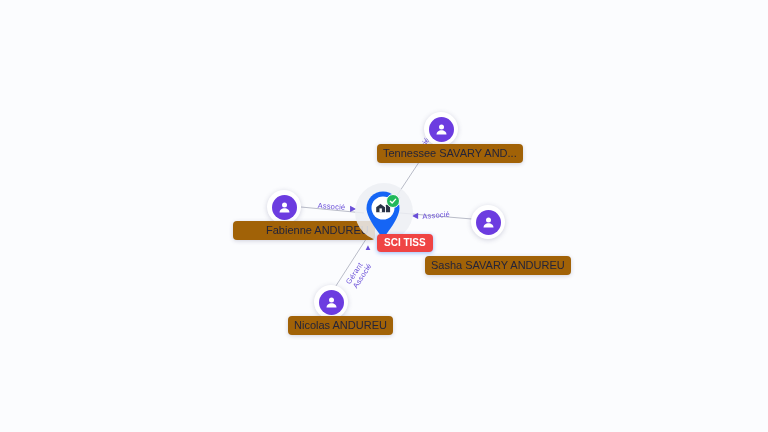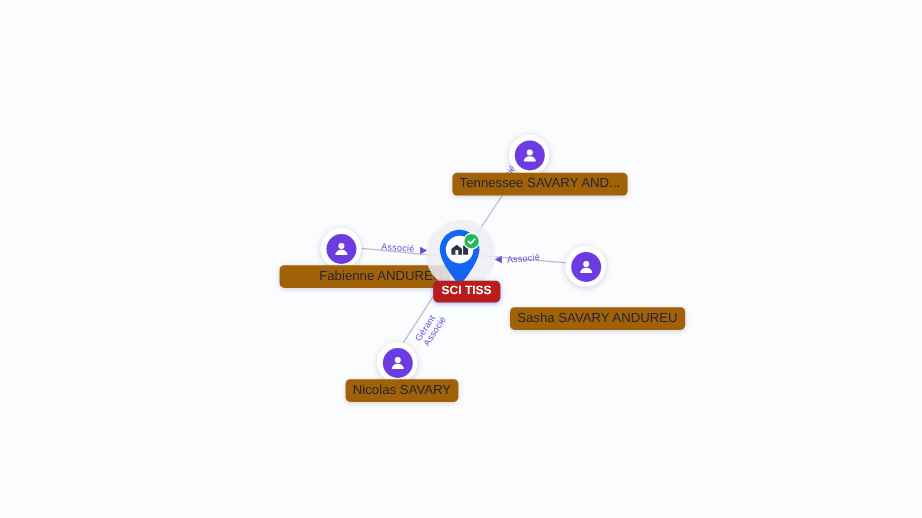--- a/index.html
+++ b/index.html
@@ -76,29 +76,30 @@
   .badge{
     position:absolute;
     width:14px;height:14px;border-radius:50%;
     background:#21b85a;
     border:1.5px solid #ffffff;
     display:flex;align-items:center;justify-content:center;
     box-sizing:border-box;
   }
   .chip-primary{
     position:absolute;
-    background:#b91c1c;
+    background:#ef4444;
     border-radius:4px;
     color:#ffffff;
     font-size:10px;
     font-weight:bold;
     padding:3px 7px 4px 7px;
     white-space:nowrap;
     box-shadow:0 1px 4px rgba(21,101,245,.45);
     cursor:pointer;
+    margin-left:16px;
   }
 </style>
 </head>
 <body style="background: rgb(251, 252, 254);">
 
 <div id="graph">
 
   <svg class="edges" viewBox="0 0 768 432" width="768" height="432">
 
     <line x1="301" y1="207" x2="364" y2="213" stroke="#b9bcc8" stroke-width="1"></line>
@@ -155,21 +156,21 @@
   <div class="chip" style="left:425px;top:236px;margin-top:20px;">Sasha SAVARY ANDUREU</div>
 
   <div class="person" style="left:314px;top:285px;">
     <span class="disc">
       <svg width="15" height="15" viewBox="0 0 24 24" fill="#ffffff">
         <circle cx="12" cy="8" r="4"></circle>
         <path d="M4 20c0-4.4 3.6-7 8-7s8 2.6 8 7z"></path>
       </svg>
     </span>
   </div>
-  <div class="chip" style="left:288px;top:316px;">Nicolas SAVARY</div>
+  <div class="chip" style="left:288px;top:316px;">Nicolas ANDUREU</div>
 
   <div class="halo" style="left:355px;top:183px;"></div>
 
   <div class="pin" style="left:363px;top:190px;">
     <svg width="40" height="50" viewBox="0 0 40 50">
       <path d="M20 1.5C10.9 1.5 3.5 8.9 3.5 18c0 11.6 16.5 30 16.5 30S36.5 29.6 36.5 18c0-9.1-7.4-16.5-16.5-16.5z" fill="#1565f5"></path>
       <circle cx="20" cy="18" r="11.5" fill="#ffffff"></circle>
       <g fill="#2b3447">
         <path d="M13.2 22.3v-5.1l4.4-3.3 4.4 3.3v5.1z"></path>
         <rect x="22.9" y="14.8" width="4.2" height="7.5" rx="0.5"></rect>

